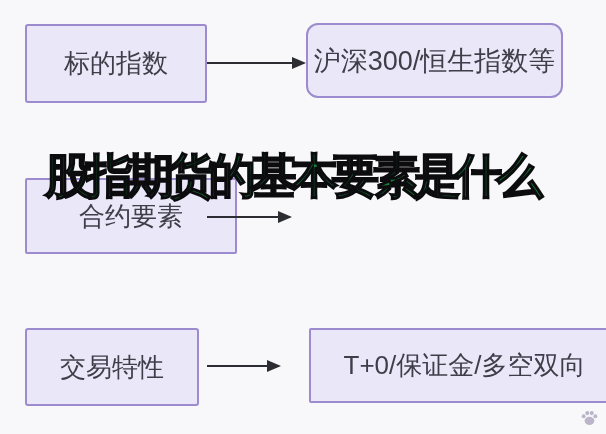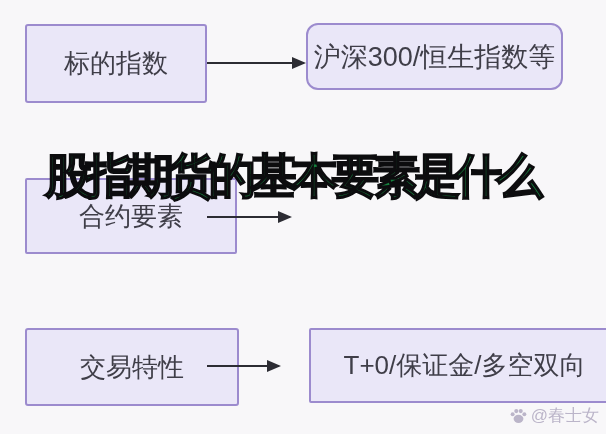--- a/index.html
+++ b/index.html
@@ -23,24 +23,24 @@
     align-items: center;
     justify-content: center;
     background: #eae7f8;
     border: 2px solid #9c8bce;
     color: #3f3e48;
     font-size: 26px;
     white-space: nowrap;
     z-index: 1;
   }
   .n1 { left: 25px;  top: 24px;  width: 182px; height: 79px; border-radius: 3px; }
-  .n2 { left: 306px; top: 23px;  width: 257px; height: 67px; border-radius: 12px; font-size: 27px; }
+  .n2 { left: 306px; top: 23px;  width: 257px; height: 75px; border-radius: 12px; font-size: 27px; }
   .n3 { left: 25px;  top: 178px; width: 212px; height: 76px; border-radius: 2px; }
   .n4 { left: 292px; top: 177px; width: 286px; height: 76px; border-radius: 2px; }
-  .n5 { left: 25px;  top: 328px; width: 214px; height: 78px; border-radius: 3px; }
+  .n5 { left: 25px;  top: 328px; width: 174px; height: 78px; border-radius: 3px; }
   .n6 { left: 281px; top: 328px; width: 311px; height: 75px; border-radius: 2px; margin-left: 28px; }
   
   .arrow {
     position: absolute;
     height: 2px;
     background: #2c2c33;
     z-index: 2;
   }
   .arrow .head {
     position: absolute;
@@ -114,16 +114,15 @@
   <div class="watermark">
     <span>
       <svg width="19" height="19" viewBox="0 0 24 24" fill="currentColor" aria-hidden="true">
         <ellipse cx="12" cy="16.2" rx="6.2" ry="5.2"></ellipse>
         <circle cx="4.6" cy="10.4" r="2.5"></circle>
         <circle cx="9.2" cy="6.4" r="2.6"></circle>
         <circle cx="14.8" cy="6.4" r="2.6"></circle>
         <circle cx="19.4" cy="10.4" r="2.5"></circle>
       </svg>
     </span>
-    <span>@春士女</span>
   </div>
 
 </div>
 
 </body></html>

